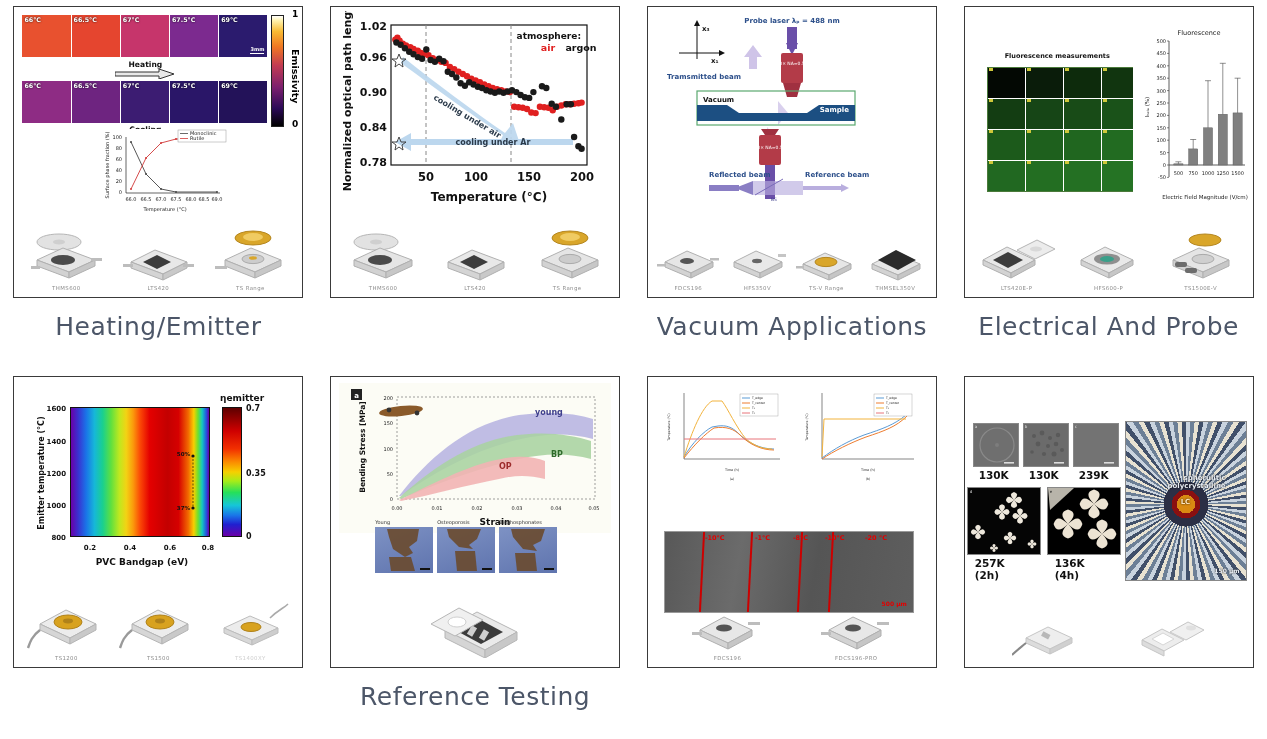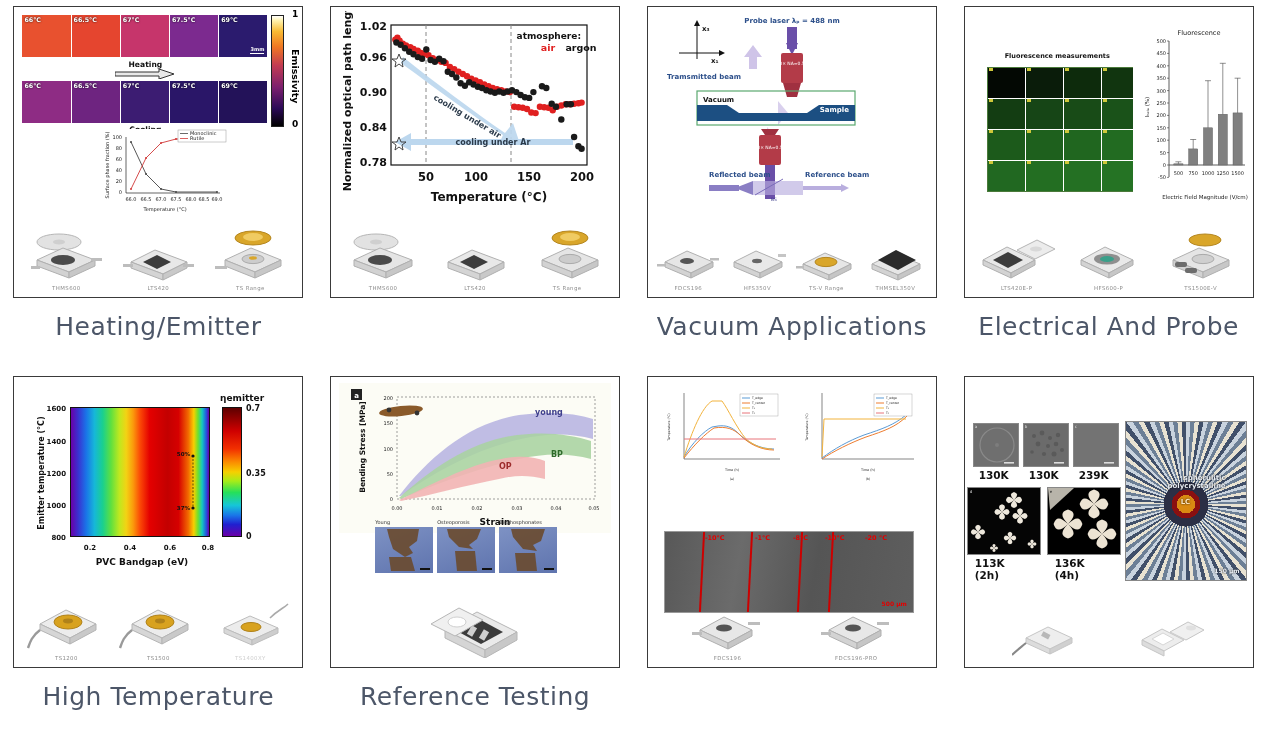--- a/index.html
+++ b/index.html
@@ -759,21 +759,20 @@
             <path d="M14 26 L40 14 L68 26 L42 38 Z" fill="#ececec" stroke="#bdbdbd"></path>
             <ellipse cx="41" cy="25" rx="10" ry="4.5" fill="#d8a21f" stroke="#b0821a"></ellipse>
             <path d="M14 26 L14 31 L42 43 L42 38 Z" fill="#d8d8d8" stroke="#bdbdbd"></path>
             <path d="M42 38 L42 43 L68 31 L68 26 Z" fill="#cdcdcd" stroke="#bdbdbd"></path>
             <path d="M60 16 C68 8 74 6 78 2" stroke="#aaa" stroke-width="1.6" fill="none"></path>
           </svg>
           <div class="devlabel">TS1400XY</div>
         </div>
       </div>
     </div>
-    <div class="cap">High Temperature</div>
   </div>
 
   <div class="card">
     <div class="thumb">
       <svg width="272" height="150" viewBox="0 0 272 150" style="position:absolute;left:8px;top:6px">
         <rect width="272" height="150" fill="#fcfcf5"></rect>
         <rect x="12" y="6" width="11" height="11" fill="#222"></rect>
         <text style="font-size:7px;fill:#fff;font-weight:bold" x="17.5" y="14.5" text-anchor="middle">a</text>
         <rect x="58" y="14" width="198" height="102" fill="none" stroke="#777" stroke-width="0.7" stroke-dasharray="2,2"></rect>
         <path d="M60 113 C90 74 130 40 180 32 C210 28 236 30 254 36 L254 56 C232 50 208 50 182 56 C138 66 96 88 62 113 Z" fill="#b5b2e0" opacity="0.85"></path>
@@ -1011,21 +1010,21 @@
                   <path d="M0,0 q-7,-7 0,-9 q7,2 0,9 M0,0 q7,-7 9,0 q-2,7 -9,0 M0,0 q7,7 0,9 q-7,-2 0,-9 M0,0 q-7,7 -9,0 q2,-7 9,0"></path>
                 </g>
               <g transform="translate(54,46) scale(1.6)">
                   <path d="M0,0 q-7,-7 0,-9 q7,2 0,9 M0,0 q7,-7 9,0 q-2,7 -9,0 M0,0 q7,7 0,9 q-7,-2 0,-9 M0,0 q-7,7 -9,0 q2,-7 9,0"></path>
                 </g>
             </g>
             <path d="M0 0 L26 0 L2 22 Z" fill="#d8d3c8" opacity="0.85"></path>
           </svg>
           <span style="position:absolute;left:2px;top:1px;font-size:4px;color:#222">e</span>
         </div>
-        <div class="lclab" style="left:2px;top:134px">113K (2h)</div>
+        <div class="lclab" style="left:2px;top:134px">257K (2h)</div>
         <div class="lclab" style="left:82px;top:134px">136K (4h)</div>
       </div>
       <div class="lcbig">
         <div class="lctxt" style="left:14px;top:52px;width:86px;text-align:right;line-height:1.2">spherulitic polycrystalline</div>
         <div class="lctxt" style="left:55px;top:76px;color:#ffe7bf">LC</div>
         <div class="lctxt" style="right:6px;bottom:6px;font-size:6px">150 μm</div>
       </div>
       <div class="devrow" style="justify-content:center;gap:30px">
         <div class="dev faint" style="width:34%">
           <svg class="stage" width="70" height="40" viewBox="0 0 70 40">

